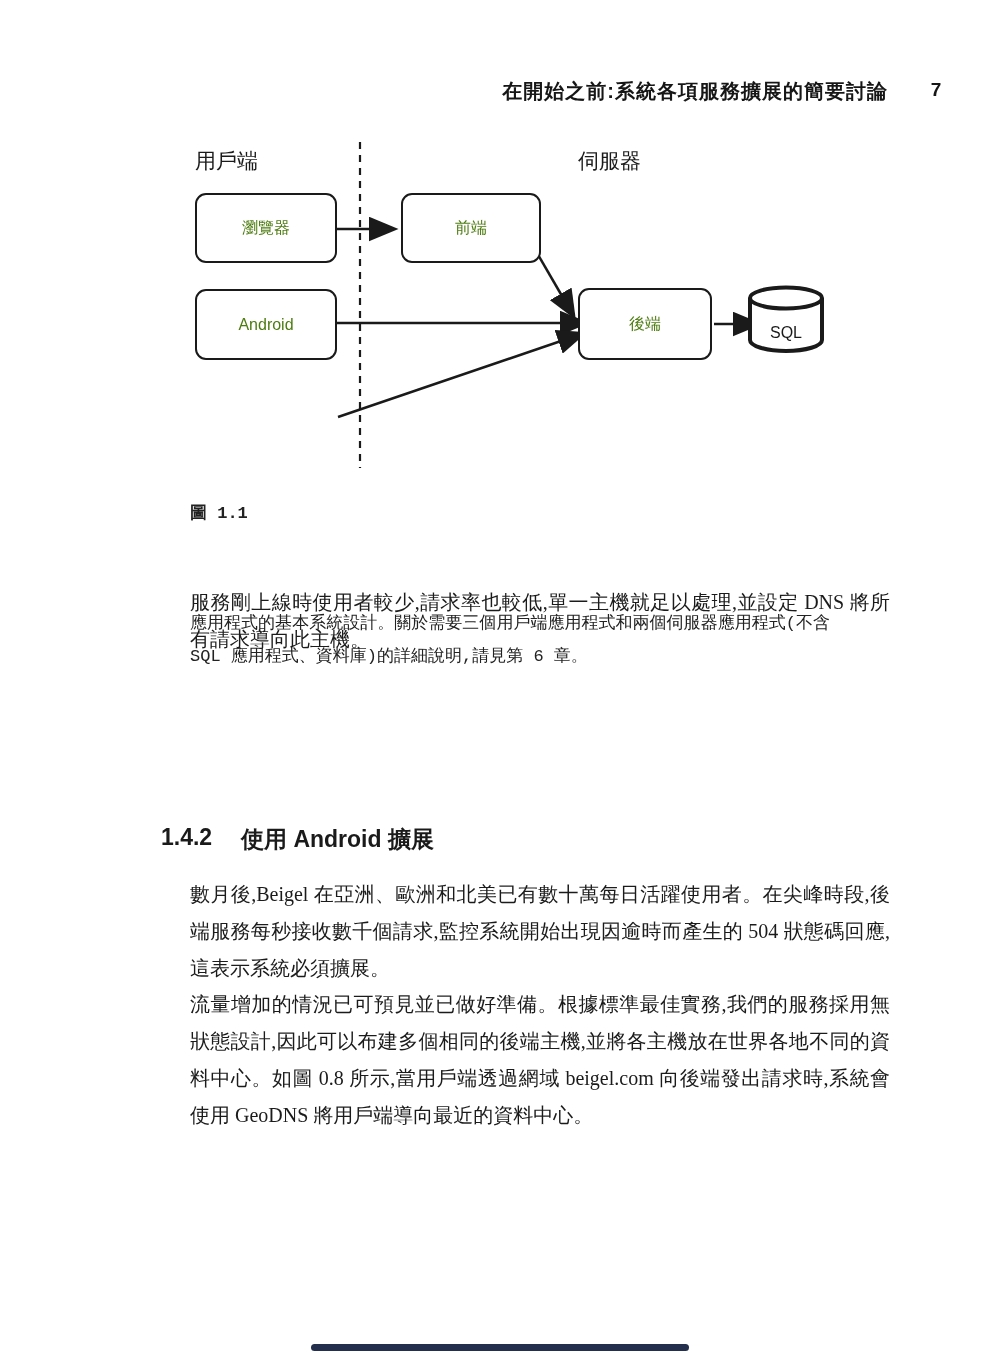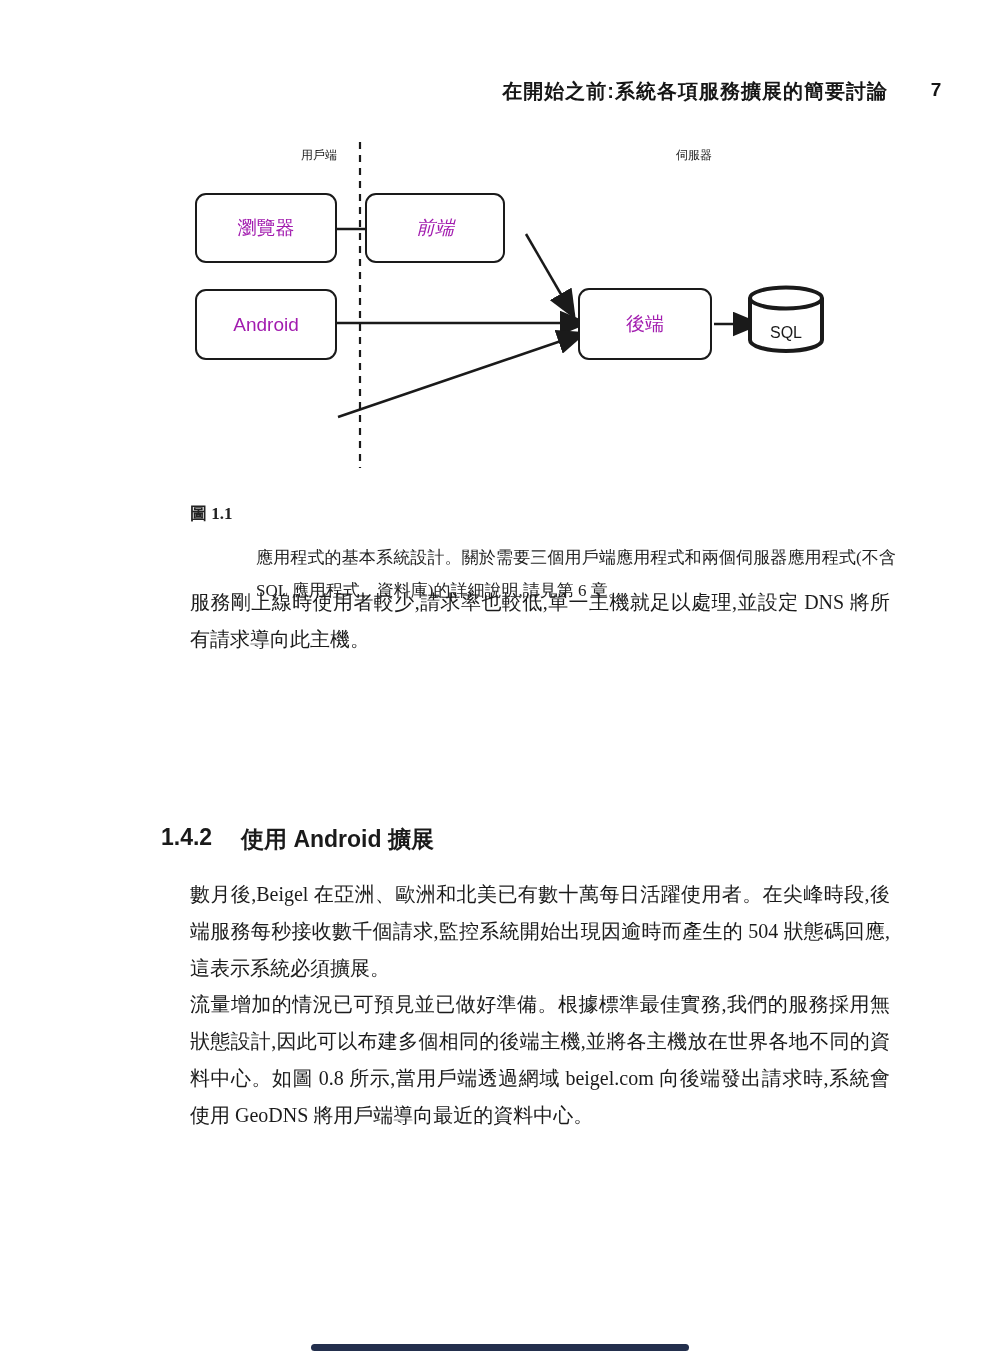--- a/index.html
+++ b/index.html
@@ -38,58 +38,59 @@
     font-size: 19px;
     color: #161616;
   }
 
   
   .figure-area { position: absolute; left: 0; top: 0; width: 1000px; height: 500px; }
   .figure-area svg { position: absolute; left: 0; top: 0; }
   .diag-zone-label {
     position: absolute;
     font-family: Liberation Serif, serif;
-    font-size: 12px;
+    font-size: 21px;
     color: #1a1a1a;
-    text-align: right;
+    text-align: left;
   }
   .diag-box {
     position: absolute;
     border: 2.5px solid #1a1a1a;
     border-radius: 11px;
     background: #ffffff;
     display: flex;
     align-items: center;
     justify-content: center;
     font-family: "Liberation Sans", sans-serif;
-    font-size: 19px;
-    color: #a21caf;
+    font-size: 16px;
+    color: #4d7c0f;
   }
   .db-label {
     position: absolute;
     left: 750px;
     top: 324px;
     width: 72px;
     text-align: center;
     font-family: "Liberation Sans", sans-serif;
     font-size: 16px;
     color: #1a1a1a;
   }
 
   
   .caption {
     position: absolute;
     left: 190px;
     top: 497px;
     width: 706px;
     display: flex;
-    font-family: Liberation Serif, serif;
+    font-family: Liberation Mono, monospace;
     font-size: 17px;
     line-height: 33px;
     color: #222222;
+    flex-direction: column;
   }
   .caption-label { width: 66px; flex: 0 0 66px; font-weight: 700; }
   .caption-text { width: 640px; text-align: justify; margin-top: 44px; }
 
   
   .body-par {
     position: absolute;
     left: 190px;
     width: 700px;
     font-family: "Liberation Serif", serif;
@@ -155,21 +156,21 @@
       <g>
         <path d="M750 298 L750 340 A36 11 0 0 0 822 340 L822 298" fill="#ffffff" stroke="#1a1a1a" stroke-width="4"></path>
         <ellipse cx="786" cy="298" rx="36" ry="10.5" fill="#ffffff" stroke="#1a1a1a" stroke-width="4"></ellipse>
       </g>
     </svg>
 
     <div class="diag-zone-label" style="left:195px; top:147px; width:142px;">用戶端</div>
     <div class="diag-zone-label" style="left:578px; top:147px; width:134px;">伺服器</div>
 
     <div class="diag-box" style="left:195px; top:193px; width:142px; height:70px;">瀏覽器</div>
-    <div class="diag-box" style="left:365px; top:193px; width:140px; height:70px;font-style:italic;">前端</div>
+    <div class="diag-box" style="left:401px; top:193px; width:140px; height:70px;">前端</div>
     <div class="diag-box" style="left:195px; top:289px; width:142px; height:71px;">Android</div>
     <div class="diag-box" style="left:578px; top:288px; width:134px; height:72px;">後端</div>
     <div class="db-label">SQL</div>
   </div>
 
   <div class="caption">
     <div class="caption-label">圖 1.1</div>
     <div class="caption-text">應用程式的基本系統設計。關於需要三個用戶端應用程式和兩個伺服器應用程式(不含 SQL 應用程式、資料庫)的詳細說明,請見第 6 章。</div>
   </div>
 

